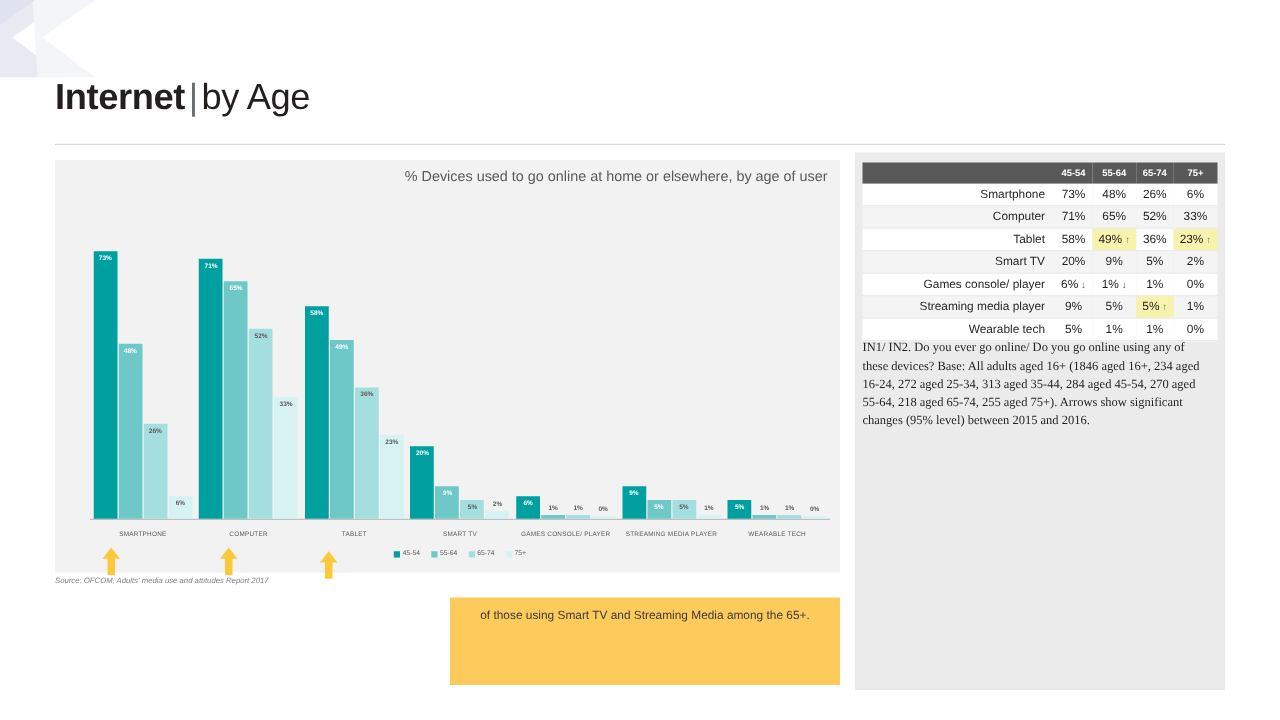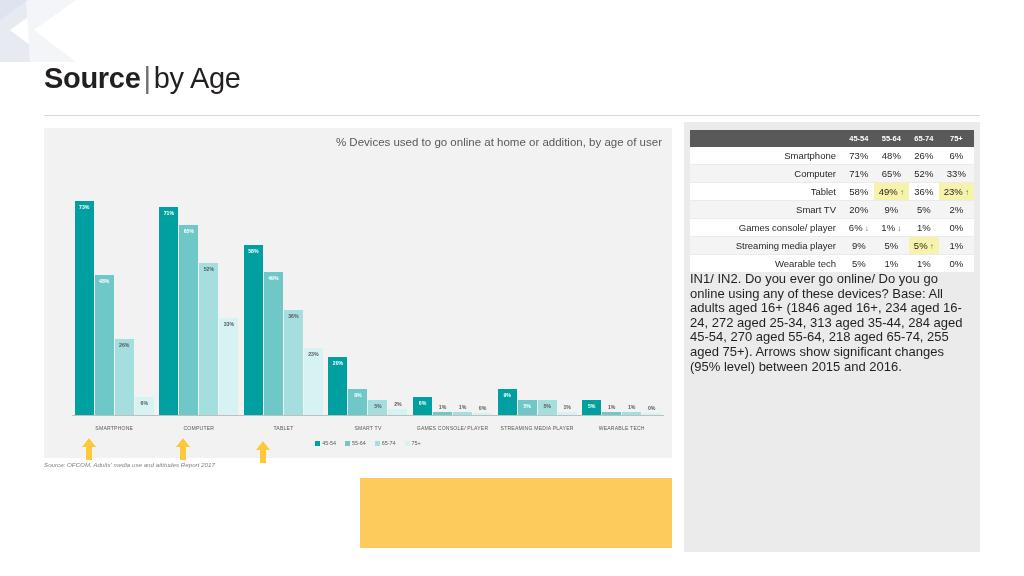--- a/index.html
+++ b/index.html
@@ -228,43 +228,44 @@
   table.data td.hl { background: #f7f3ac !important; margin-top: 34px; }
   .arw { font-size: 8px; }
   .arw.up { color: #2f9e44; }
   .arw.dn { color: #555; }
 
   .note {
     position: absolute;
     left: 6px;
     top: 150px;
     width: 278px;
-    font-size: 13px;
+    font-size: 10px;
     line-height: 14.6px;
     color: #231f20;
+    font-family: Liberation Serif, serif;
   }
 </style>
 </head>
 <body>
 
 <div class="deco-swoosh">
   <svg width="140" height="62" viewBox="0 0 140 62">
     <path d="M0 0 L52 0 L10 30 L52 62 L0 62 Z" fill="#e8eaf2"></path>
     <path d="M26 0 L76 0 L34 30 L76 62 L30 62 Z" fill="#f4f5f9"></path>
     <path d="M0 0 L28 0 L0 20 Z" fill="#dfe3ef"></path>
   </svg>
 </div>
 
 <div class="page-title">
-  <span class="t-bold">Source</span><span class="t-sep">|</span><span class="t-light">by Age</span>
+  <span class="t-bold">Internet</span><span class="t-sep">|</span><span class="t-light">by Age</span>
 </div>
 <div class="title-rule"></div>
 
 <div class="chart-panel">
-  <div class="chart-caption">% Devices used to go online at home or addition, by age of user</div>
+  <div class="chart-caption">% Devices used to go online at home or elsewhere, by age of user</div>
   <div class="plot" id="plot">
     <div class="axis-line"></div>
   <div class="group" style="left: 0px; width: 84.5714px;">
         <div class="bars">
           <div class="bar" style="height: 213.525px; background: rgb(0, 160, 160);">
             <span class="vlabel">73%</span>
           </div>
           <div class="bar" style="height: 140.4px; background: rgb(111, 200, 200);">
             <span class="vlabel">48%</span>
           </div>
@@ -409,20 +410,21 @@
 <div class="arrow-up" style="left:176px; top:438px;">
   <div class="head"></div>
     <div class="shaft"></div>
 </div>
 <div class="arrow-up" style="left:256px; top:441px;">
   <div class="head"></div>
     <div class="shaft"></div>
 </div>
 
 <div class="callout">
+  <div>of those using Smart TV and Streaming Media among the 65+.</div>
 </div>
 
 <div class="right-panel">
   <table class="data" id="data-table">
     <thead>
         <tr>
           <th class="blank" style="width: 150px;"></th>
           <th>45-54</th>
           <th>55-64</th>
           <th>65-74</th>

